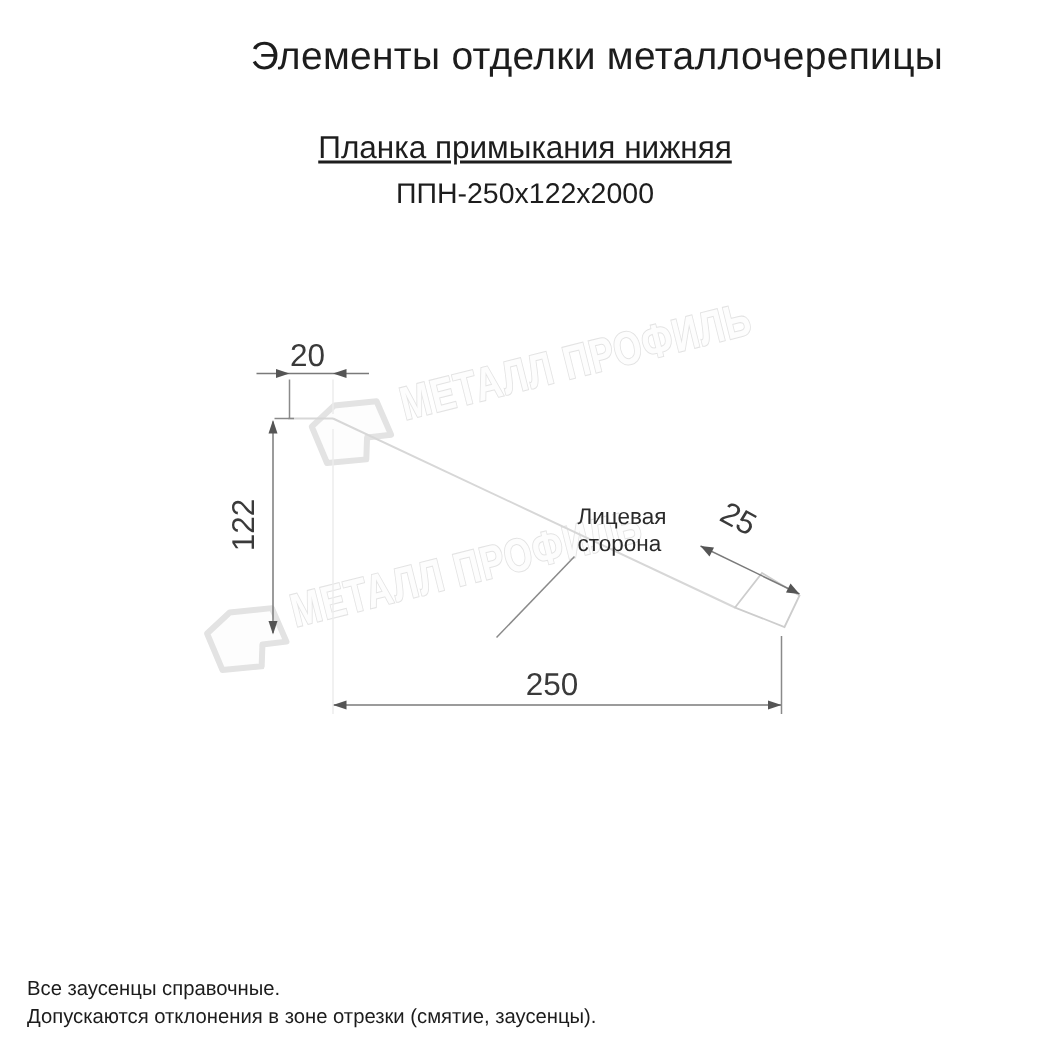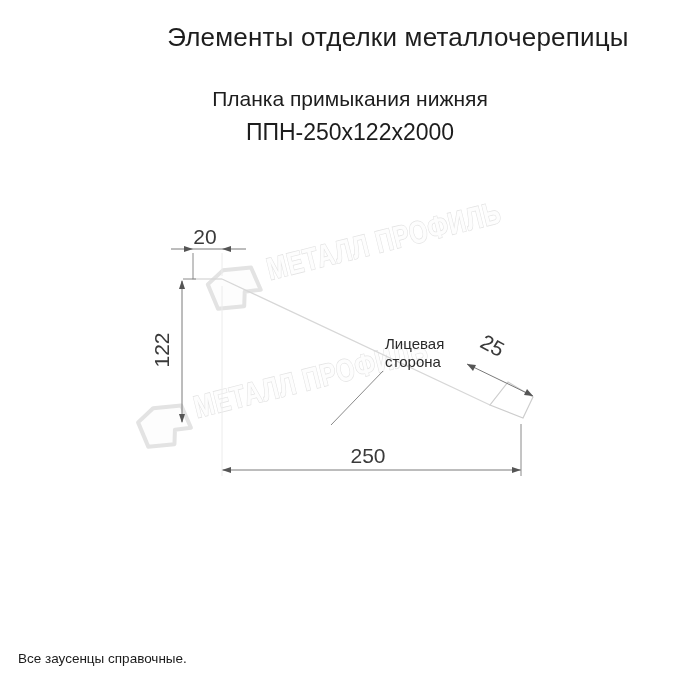--- a/index.html
+++ b/index.html
@@ -7,25 +7,25 @@
     width:700px;height:700px;position:relative;overflow:hidden;
     font-family:"Liberation Sans","DejaVu Sans",sans-serif;
     -webkit-font-smoothing:antialiased;
   }
   .title{
     position:absolute;top:22px;left:0;width:700px;text-align:center;
     font-size:26px;font-weight:400;color:#1d1d1d;letter-spacing:.2px;margin-left:48px;
   }
   .subtitle{
     position:absolute;top:87px;left:0;width:700px;text-align:center;
-    font-size:21px;font-weight:400;color:#1d1d1d;
+    font-size:21px;font-weight:400;color:#1d1d1d;text-decoration:underline;
   }
   .code{
     position:absolute;top:119px;left:0;width:700px;text-align:center;
-    font-size:23px;font-weight:400;color:#1d1d1d;
+    font-size:19px;font-weight:400;color:#1d1d1d;
   }
   .footer{
     position:absolute;left:18px;top:649px;width:640px;
     font-size:13.5px;color:#1c1c1c;line-height:19px;
   }
   svg.drawing{position:absolute;left:0;top:0;}
   .dim-line{stroke:#7a7a7a;stroke-width:1;}
   .ext-line{stroke:#8a8a8a;stroke-width:1;}
   .ext-faint{stroke:#ececec;stroke-width:1;}
   .arrow{fill:#555555;stroke:none;}
@@ -99,13 +99,14 @@
 
   <g>
     <line class="leader" x1="331" y1="425" x2="383" y2="371"></line>
     <text class="face-text" x="385" y="349">Лицевая</text>
     <text class="face-text" x="385" y="367">сторона</text>
   </g>
 </svg>
 
 <div class="footer">
   <div>Все заусенцы справочные.</div>
+  <div>Допускаются отклонения в зоне отрезки (смятие, заусенцы).</div>
 </div>
 
 </body></html>

